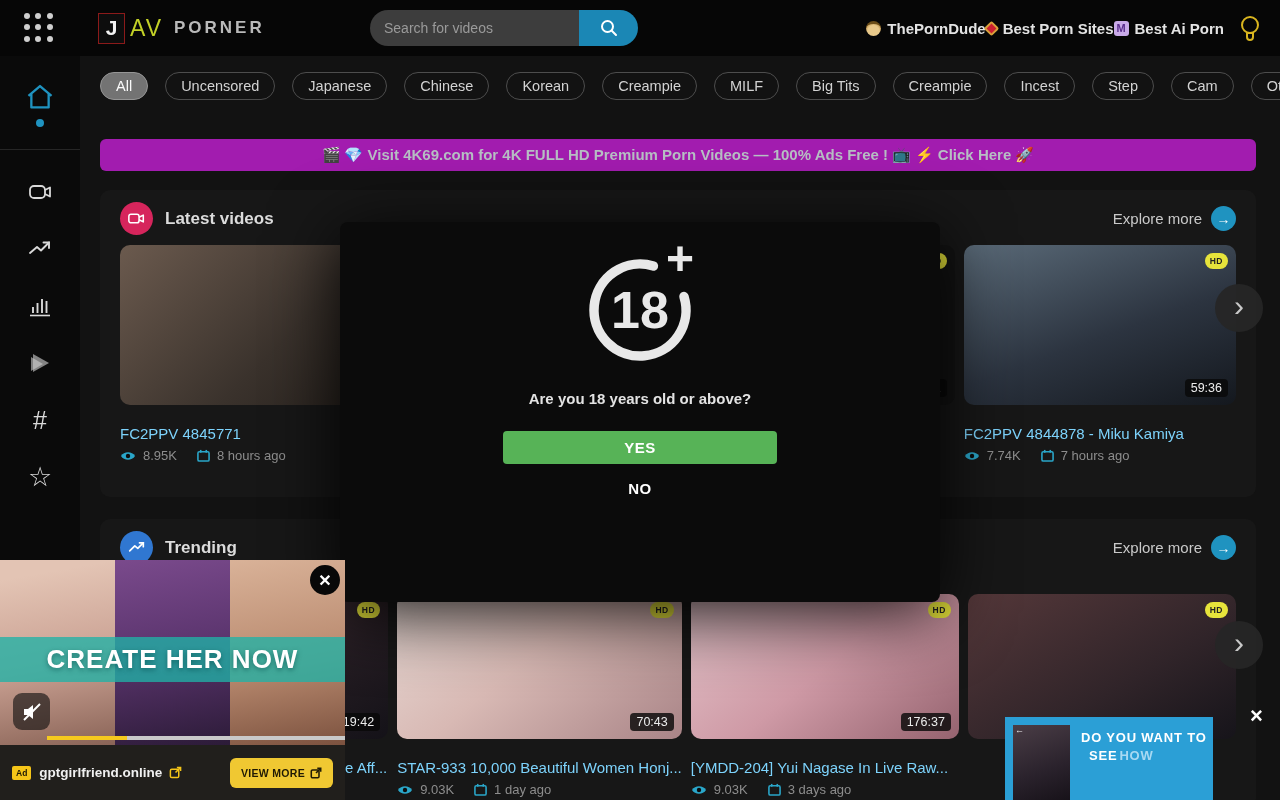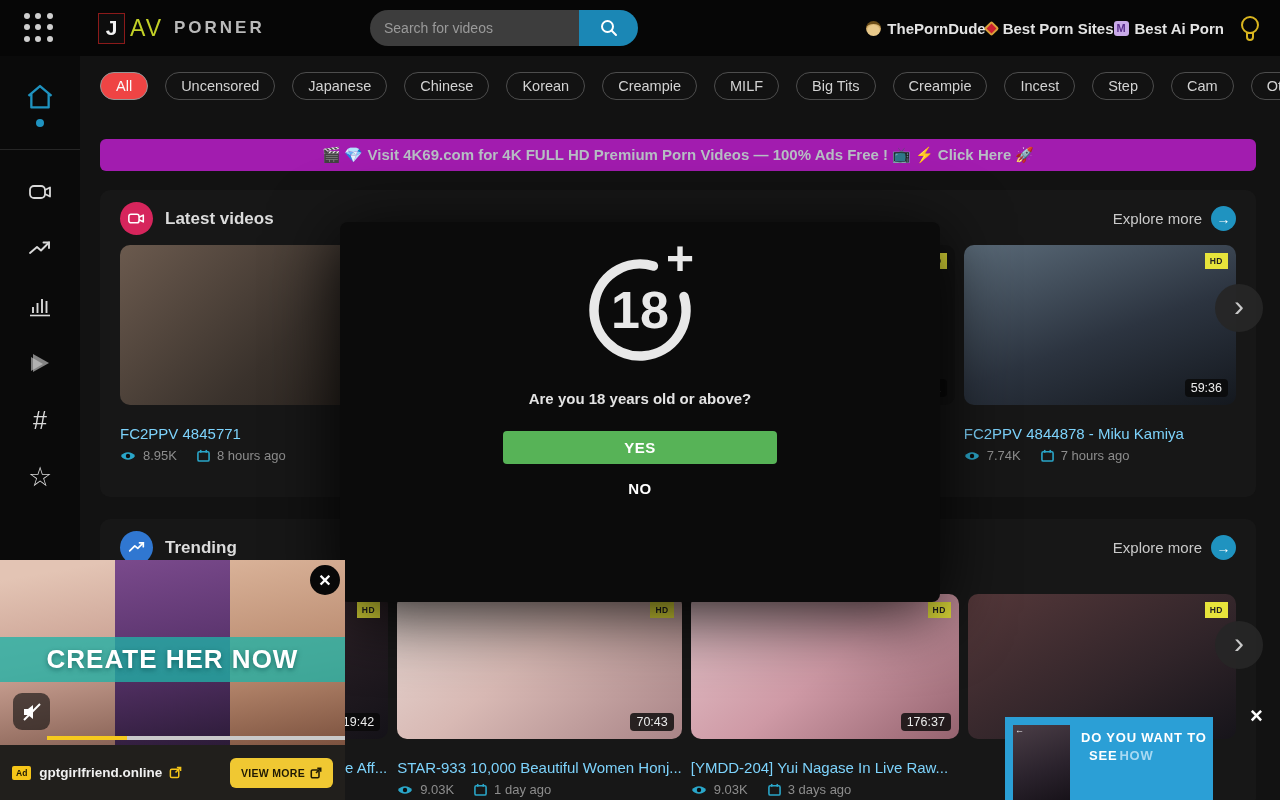--- a/index.html
+++ b/index.html
@@ -43,21 +43,21 @@
     justify-content:center; color:#d9d9d9; cursor:pointer; }
   .side-ic.txt { font-size:25px; }
   .side-ic.star { font-size:27px; }
   .side-ic.play { color:#9a9a9a; }
 
   
   .main { position:absolute; left:80px; top:56px; right:0; bottom:0; padding:0 24px 0 20px; }
   .chips { margin-top:16px; display:flex; gap:17px; }
   .chip { height:28px; padding:0 15px; display:flex; align-items:center; border-radius:15px;
     border:1px solid #4d4d4d; color:#d2d2d2; font-size:14.5px; cursor:pointer; white-space:nowrap; }
-  .chip.active { background:#ef4444; border-color:#969696; color:#fafafa; }
+  .chip.active { background:#737373; border-color:#969696; color:#fafafa; }
   .banner { margin-top:39px; height:32px; border-radius:6px; background:#a21caf; display:flex;
     align-items:center; justify-content:center; color:#b7bfc4; font-size:15px; font-weight:700;
     cursor:pointer; }
 
   .section { margin-top:19px; background:#171717; border-radius:10px; padding:12px 20px 34px; }
   .section.trend { margin-top:22px; padding-bottom:12px; }
   .sec-head { height:33px; display:flex; align-items:center; margin-bottom:10px; }
   .section.trend .sec-head { margin-bottom:30px; }
   .sec-ic { width:33px; height:33px; border-radius:50%; display:flex; align-items:center;
     justify-content:center; }
@@ -66,21 +66,21 @@
   .sec-title { margin-left:12px; color:#dcdcdc; font-size:17px; font-weight:800; }
   .explore { margin-left:auto; display:flex; align-items:center; gap:9px; cursor:pointer; }
   .explore .lbl { color:#c9c9c9; font-size:15px; }
   .explore .arr { width:25px; height:25px; border-radius:50%; background:#1f93c0; color:#fff;
     font-size:14px; display:flex; align-items:center; justify-content:center; }
 
   .cards { display:grid; grid-template-columns:repeat(4,1fr); gap:9px; }
   .thumb { position:relative; height:160px; border-radius:10px; overflow:hidden; background:#1a1a1a; cursor:pointer; }
   .section.trend .thumb { height:145px; }
   .hd { position:absolute; top:8px; right:8px; background:#e7e43b; color:#222; font-size:8.5px;
-    font-weight:800; padding:3px 5px; border-radius:0; letter-spacing:.5px; }
+    font-weight:800; padding:3px 5px; border-radius:8px; letter-spacing:.5px; }
   .dur { position:absolute; bottom:8px; right:8px; background:rgba(8,8,8,.82); color:#ececec;
     font-size:12.5px; padding:2px 6px; border-radius:4px; }
   .vtitle { margin-top:20px; color:#7dd3fc; font-size:15px; font-weight:400; white-space:nowrap;
     overflow:hidden; text-overflow:ellipsis; cursor:pointer; }
   .vtitle.frag { padding-left:225px; }
   .meta { margin-top:6px; display:flex; align-items:center; gap:7px; color:#8d8d8d; font-size:13px; }
   .meta .gap { width:6px; }
 
   
   .t-l0 { background:linear-gradient(135deg,#6b5a4e,#3a322c 60%,#241f1b); }

